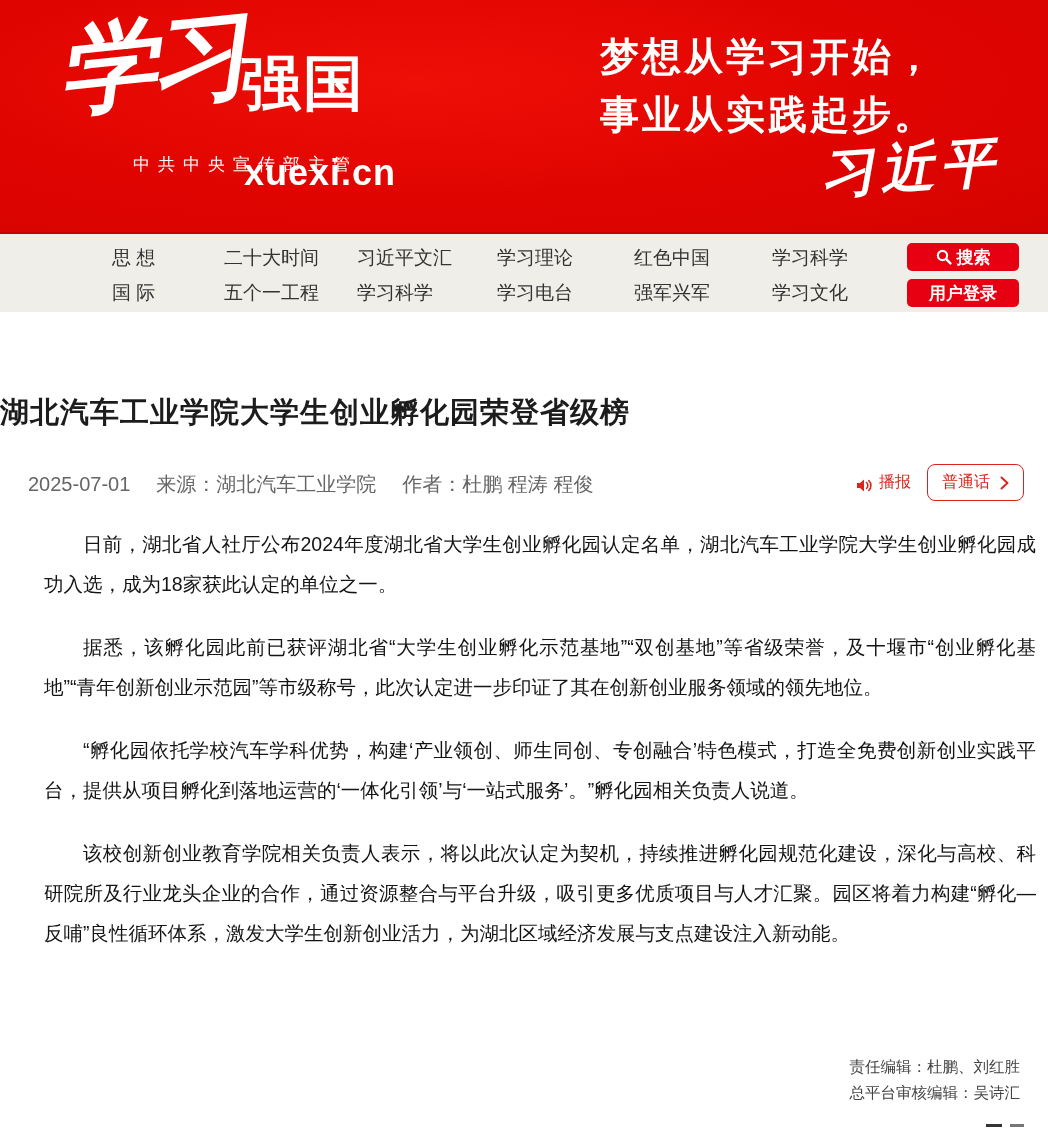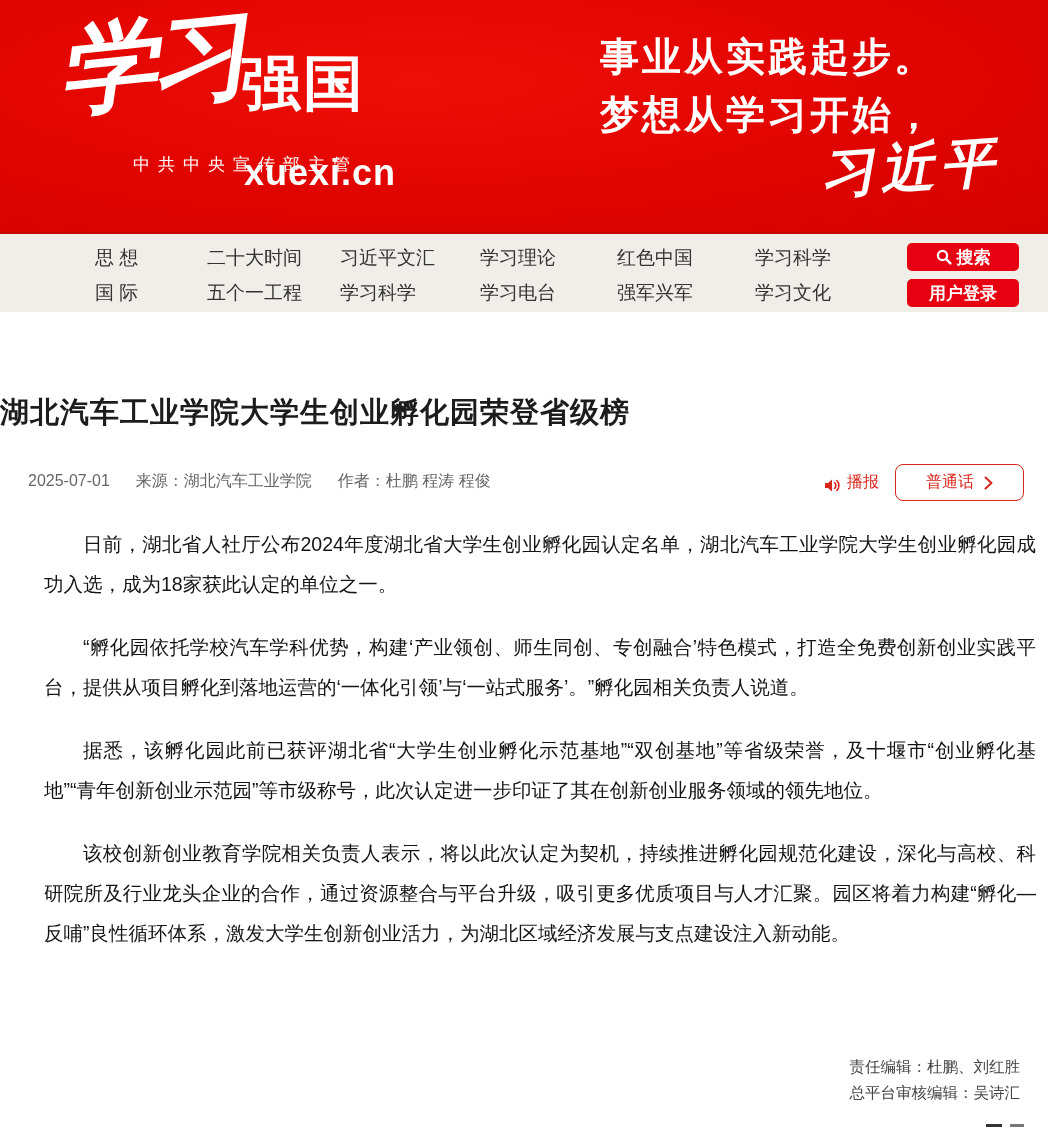--- a/index.html
+++ b/index.html
@@ -20,44 +20,44 @@
   .logo-subtitle{position:absolute;left:133px;top:153px;color:#fff;
           font-size:17px;letter-spacing:8px;white-space:nowrap;}
   .slogan{position:absolute;top:28px;right:112px;text-align:right;color:#fff;
           font-family:"Liberation Serif",serif;font-weight:bold;font-size:39px;
           line-height:58px;letter-spacing:3px;white-space:nowrap;}
   .signature{position:absolute;right:48px;top:132px;color:#fff;
           font-family:"Liberation Serif",serif;font-style:italic;font-weight:bold;
           font-size:54px;letter-spacing:6px;transform:rotate(-4deg);white-space:nowrap;}
   
   .nav{position:absolute;top:234px;left:0;width:1048px;height:78px;background:#f0eee9;}
-  .nav-row{position:absolute;left:95px;display:flex;white-space:nowrap;}
+  .nav-row{position:absolute;left:112px;display:flex;white-space:nowrap;}
   .nav-row.r1{top:11px;}
   .nav-row.r2{top:46px;}
   .nav-item{font-size:19px;color:#333;cursor:pointer;}
   .nav-row .nav-item:nth-child(1){width:112px;}
   .nav-row .nav-item:nth-child(2){width:133px;}
   .nav-row .nav-item:nth-child(3){width:140px;}
   .nav-row .nav-item:nth-child(4){width:137px;}
   .nav-row .nav-item:nth-child(5){width:138px;}
   .nav-btn{position:absolute;left:907px;width:112px;height:28px;background:#e60011;
           color:#fff;border:none;border-radius:5px;font-size:17px;font-weight:bold;
           display:flex;align-items:center;justify-content:center;gap:5px;cursor:pointer;
           font-family:"Liberation Sans",sans-serif;}
   .nav-btn.search{top:9px;}
   .nav-btn.login{top:45px;}
   
   .article-title{position:absolute;top:374px;left:0;width:1001px;text-align:left;
           font-size:29px;font-weight:bold;color:#1c1c1c;letter-spacing:1px;}
-  .meta{position:absolute;top:471px;left:28px;font-size:16px;color:#666;white-space:nowrap;}
+  .meta{position:absolute;top:471px;left:28px;font-size:20px;color:#666;white-space:nowrap;}
   .meta span{margin-right:26px;}
   .meta-right{position:absolute;top:464px;right:24px;display:flex;align-items:center;gap:16px;}
   .broadcast{display:flex;align-items:flex-end;gap:6px;color:#d9261c;font-size:16px;cursor:pointer;}
   .voice-btn{display:flex;align-items:center;gap:10px;background:#fff;color:#d9261c;
-          border:1px solid #d9261c;border-radius:8px;padding:7px 30px;font-size:16px;
+          border:1px solid #d9261c;border-radius:8px;padding:7px 14px;font-size:16px;
           cursor:pointer;font-family:"Liberation Sans",sans-serif;}
   .article-body{position:absolute;top:524px;left:28px;width:992px;font-size:19.5px;
           line-height:40px;color:#141414;text-align:justify;margin-left:16px;}
   .article-body p{margin:0 0 23px 0;text-indent:2em;}
   
   .footer{position:absolute;top:1054px;right:28px;text-align:right;font-size:15.5px;
           color:#444;line-height:26px;}
   .clipped-frag{position:absolute;top:1124px;left:986px;width:54px;height:6px;overflow:hidden;}
   .clipped-frag i{display:inline-block;height:3px;background:#333;vertical-align:top;}
   .clipped-frag i.a{width:16px;margin-right:8px;}
@@ -67,22 +67,22 @@
 <body>
 
 <div class="page">
 
   <div class="header">
     <div class="logo-script">学习</div>
     <div class="logo-bold">强国</div>
     <div class="logo-domain">xuexi.cn</div>
     <div class="logo-subtitle">中共中央宣传部主管</div>
     <div class="slogan">
+      <div>梦想从学习开始，</div>
       <div>事业从实践起步。</div>
-      <div>梦想从学习开始，</div>
     </div>
     <div class="signature">习近平</div>
   </div>
 
   <div class="nav">
     <div class="nav-row r1">
       <span class="nav-item">思 想</span>
       <span class="nav-item">二十大时间</span>
       <span class="nav-item">习近平文汇</span>
       <span class="nav-item">学习理论</span>
@@ -133,22 +133,22 @@
       <span style="display:flex;">
         <svg width="9" height="14" viewBox="0 0 9 14">
             <polyline points="1.5,1.5 7.5,7 1.5,12.5" fill="none" stroke="#d9261c" stroke-width="2" stroke-linecap="round" stroke-linejoin="round"></polyline>
           </svg>
       </span>
     </button>
   </div>
 
   <div class="article-body">
     <p>日前，湖北省人社厅公布2024年度湖北省大学生创业孵化园认定名单，湖北汽车工业学院大学生创业孵化园成功入选，成为18家获此认定的单位之一。</p>
+    <p>据悉，该孵化园此前已获评湖北省“大学生创业孵化示范基地”“双创基地”等省级荣誉，及十堰市“创业孵化基地”“青年创新创业示范园”等市级称号，此次认定进一步印证了其在创新创业服务领域的领先地位。</p>
     <p>“孵化园依托学校汽车学科优势，构建‘产业领创、师生同创、专创融合’特色模式，打造全免费创新创业实践平台，提供从项目孵化到落地运营的‘一体化引领’与‘一站式服务’。”孵化园相关负责人说道。</p>
-    <p>据悉，该孵化园此前已获评湖北省“大学生创业孵化示范基地”“双创基地”等省级荣誉，及十堰市“创业孵化基地”“青年创新创业示范园”等市级称号，此次认定进一步印证了其在创新创业服务领域的领先地位。</p>
     <p>该校创新创业教育学院相关负责人表示，将以此次认定为契机，持续推进孵化园规范化建设，深化与高校、科研院所及行业龙头企业的合作，通过资源整合与平台升级，吸引更多优质项目与人才汇聚。园区将着力构建“孵化—反哺”良性循环体系，激发大学生创新创业活力，为湖北区域经济发展与支点建设注入新动能。</p>
   </div>
 
   <div class="footer">
     <div>责任编辑：杜鹏、刘红胜</div>
     <div>总平台审核编辑：吴诗汇</div>
   </div>
 
   <div class="clipped-frag"><i class="a"></i><i class="b"></i></div>
 

